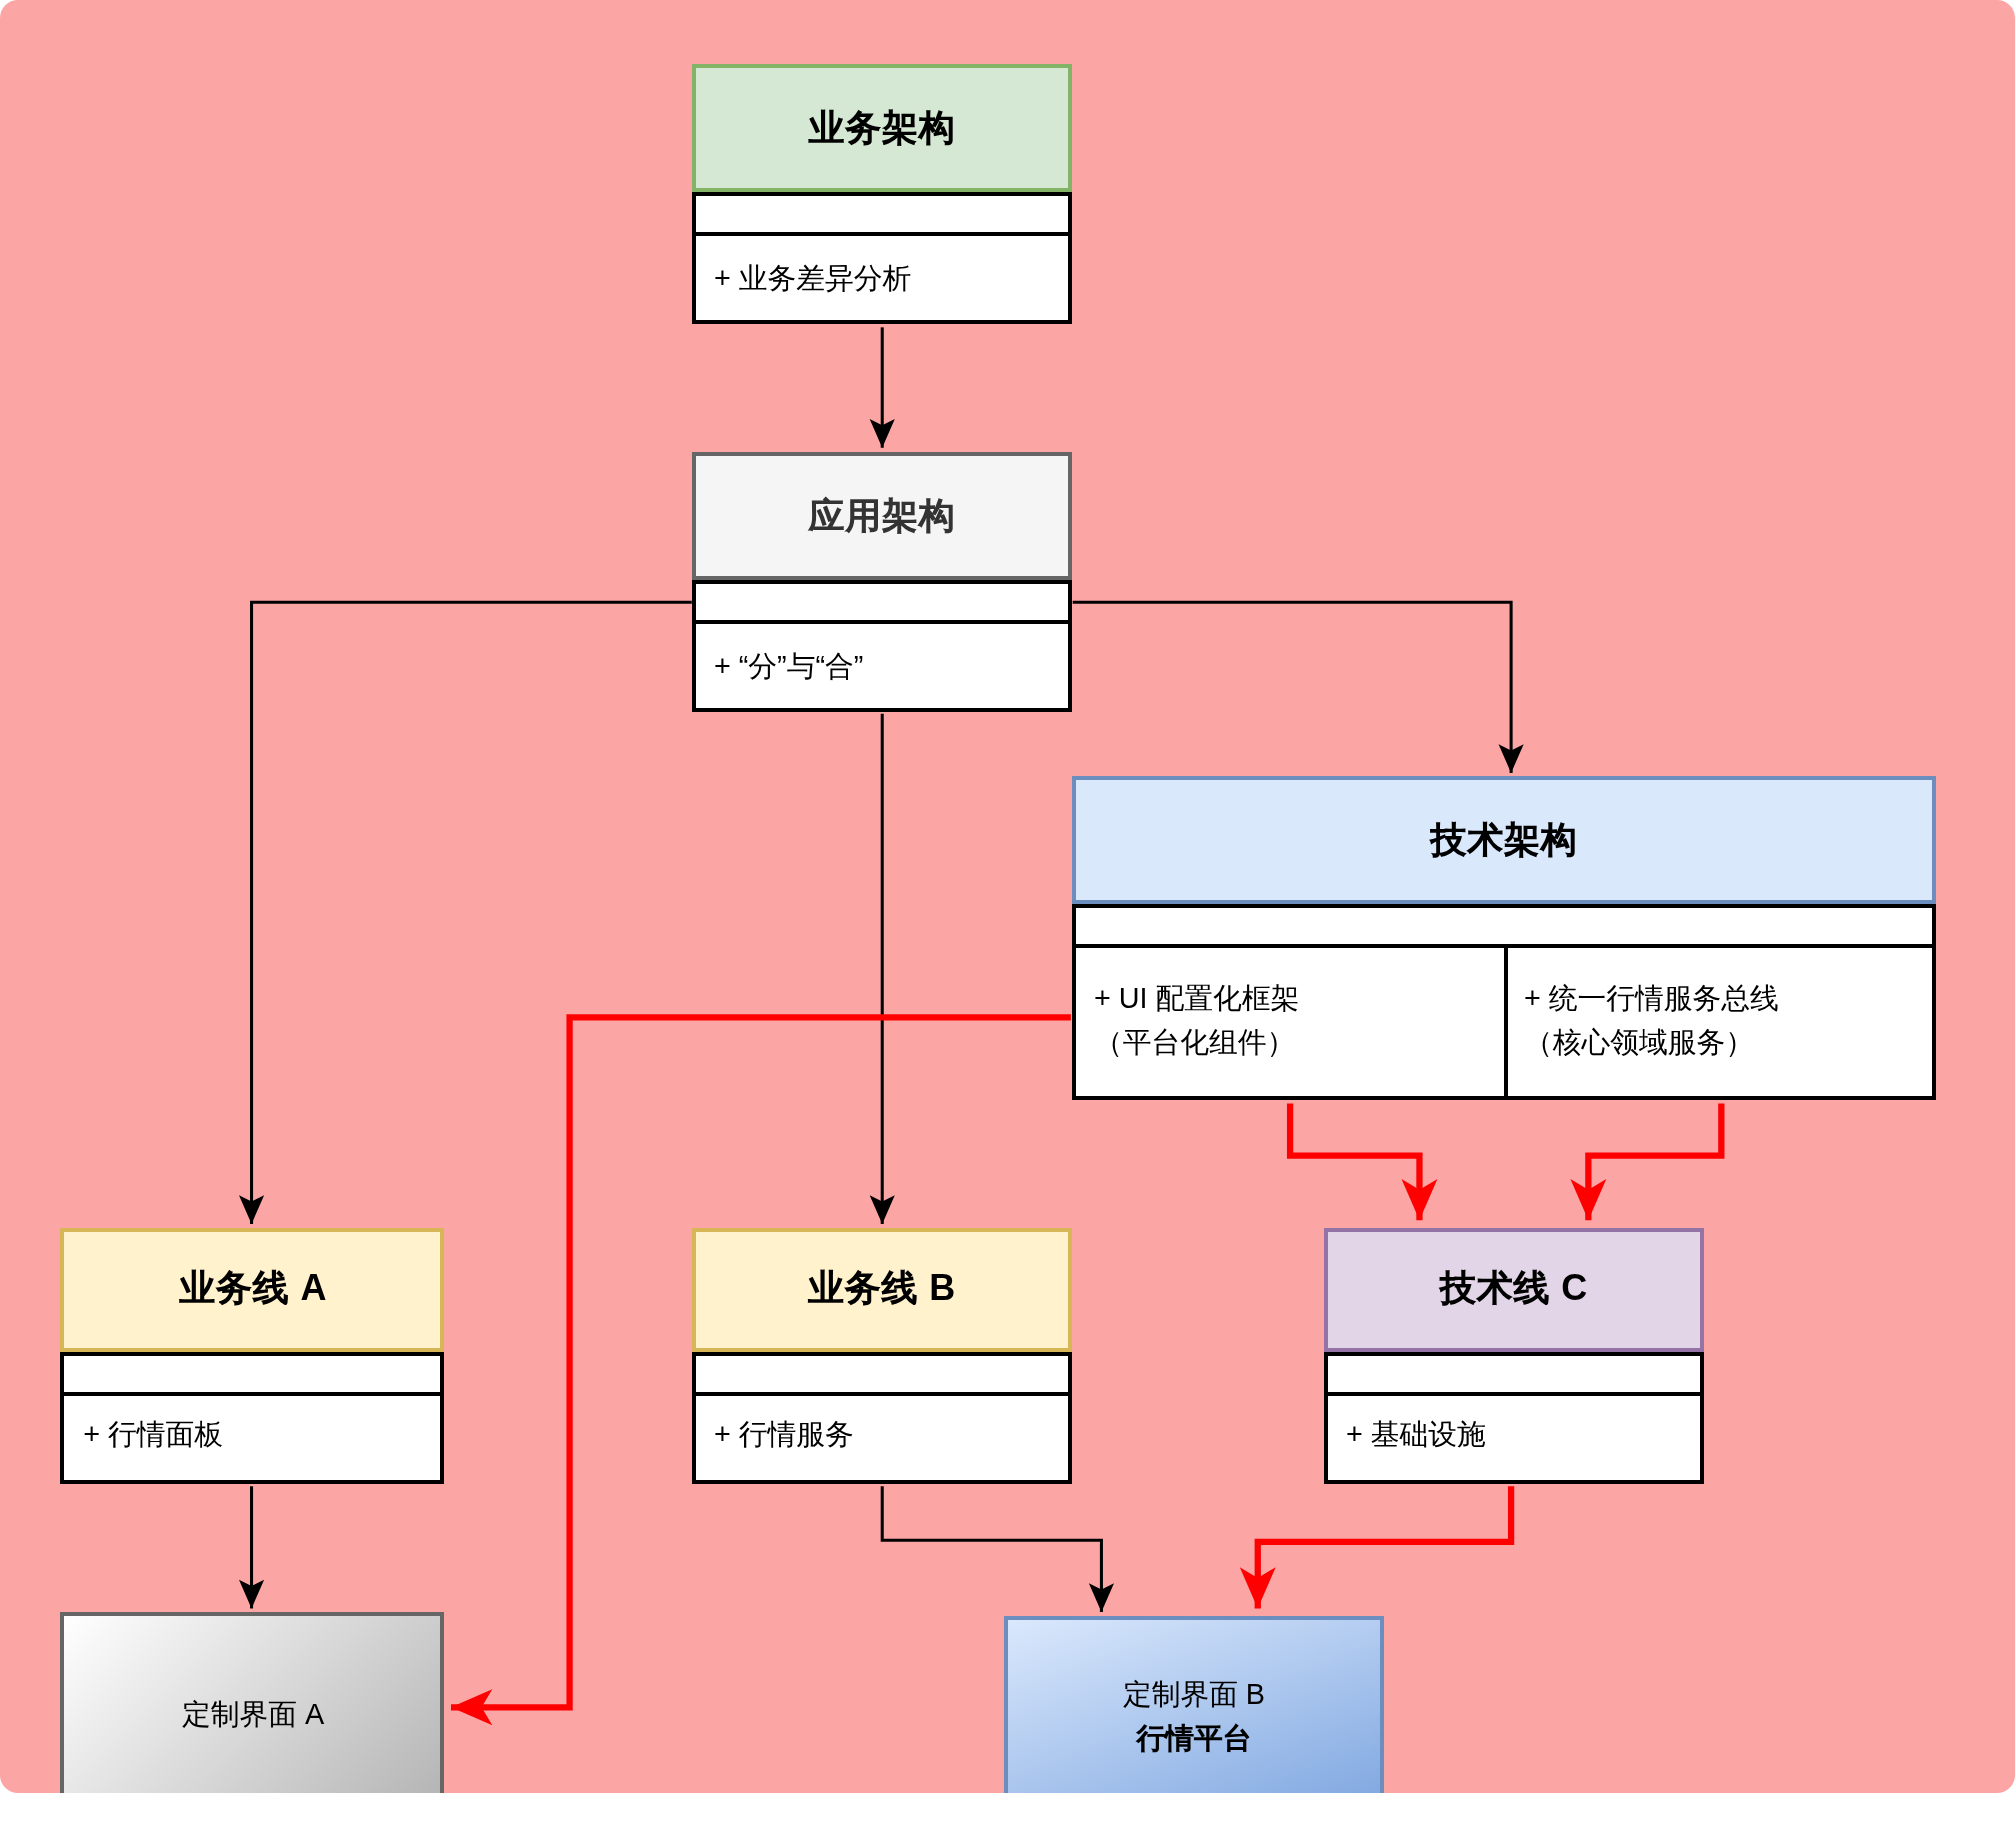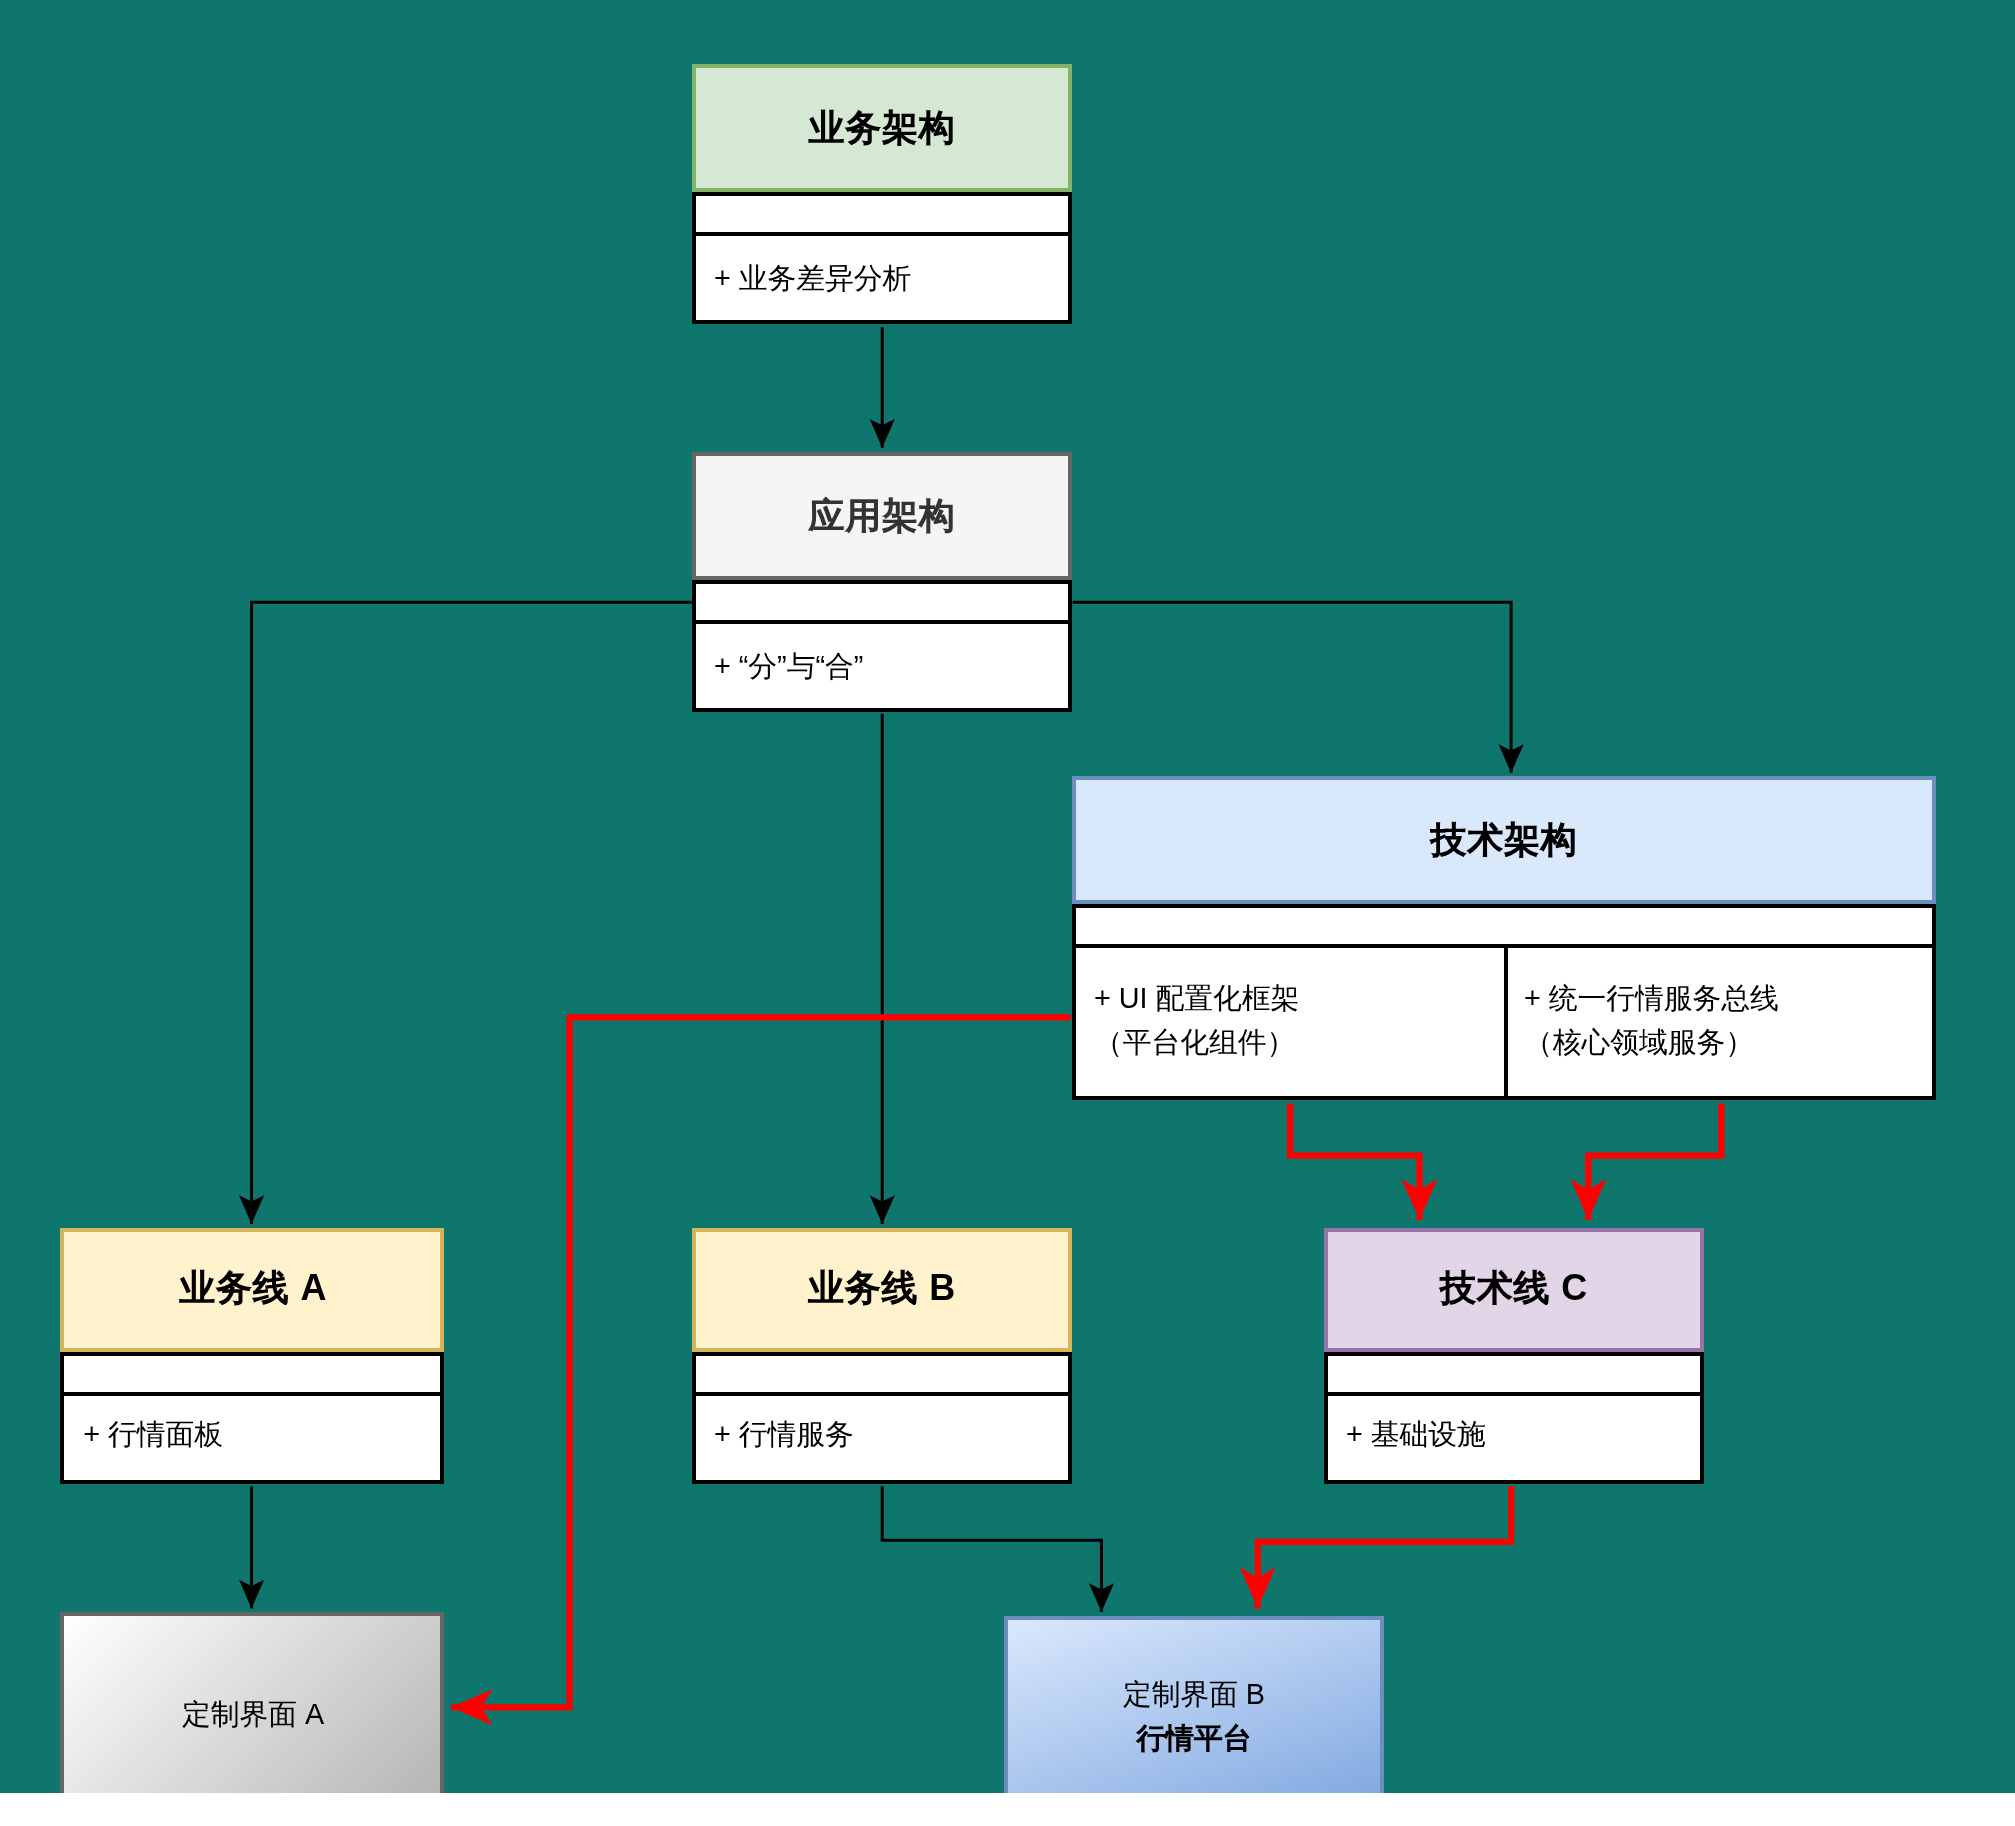--- a/index.html
+++ b/index.html
@@ -1,16 +1,16 @@
 <!DOCTYPE html>
 <html style="font-size:7.2px"><head>
 <meta charset="utf-8">
 <style>
   html,body{margin:0;padding:0;background:#ffffff;}
-  .viewport{position:relative;width:2015px;height:1793px;overflow:hidden;background:#0f766e;}
+  .viewport{position:relative;width:2015px;height:1793px;overflow:hidden;background:#fca5a5;border-radius:18px;}
   .stage{
     position:absolute;left:0;top:0;width:504px;height:457px;
     transform:scale(4);transform-origin:0 0;
     font-family:"Liberation Sans","DejaVu Sans",sans-serif;
     color:#000;
   }
   .edges{position:absolute;left:0;top:0;width:504px;height:457px;pointer-events:none;}
   .node{position:absolute;}
   .hdr{
     box-sizing:border-box;border:0.7px solid #000;

